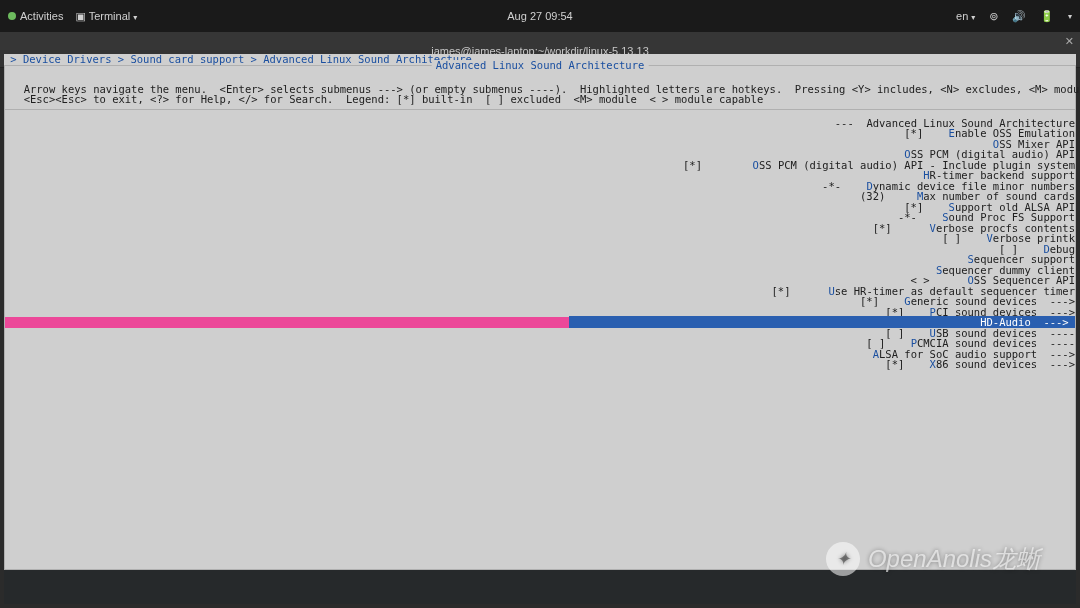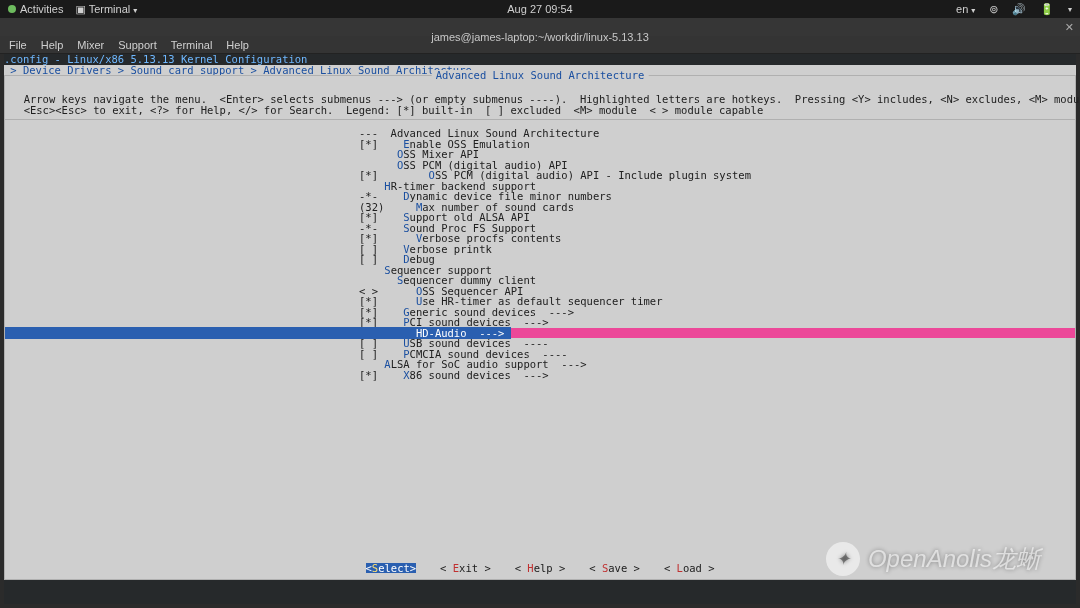--- a/index.html
+++ b/index.html
@@ -1,21 +1,21 @@
 <!DOCTYPE html>
 <html><head>
 <meta charset="utf-8">
 <style>
   * { margin: 0; padding: 0; box-sizing: border-box; }
   html, body { width: 1080px; height: 608px; overflow: hidden; font-family: "DejaVu Sans Mono", monospace; }
   body { background: #2b2b2b; color: #e6e6e6; font-size: 11px; }
 
   
   .topbar {
-    height: 18px; background: #1a1a1a; display: flex; align-items: center;
+    height: 32px; background: #1a1a1a; display: flex; align-items: center;
     color: #d0d0d0; font-family: sans-serif; font-size: 11px; padding: 0 8px;
     position: relative;
   }
   .topbar .left { display: flex; gap: 12px; align-items: center; }
   .topbar .center { position: absolute; left: 50%; transform: translateX(-50%); }
   .topbar .right { margin-left: auto; display: flex; gap: 14px; align-items: center; }
   .dot { width: 8px; height: 8px; border-radius: 50%; background: #6dbb5e; display: inline-block; margin-right: 4px; }
   .tri-down { font-size: 8px; }
   .sysicon { font-size: 11px; color: #ccc; }
 
@@ -54,21 +54,21 @@
     position: absolute; top: -6px; left: 50%; transform: translateX(-50%);
     color: #1a4fa0; background: #cfcfcf; padding: 0 4px; white-space: pre;
   }
   .help-text { color: #202020; white-space: pre; padding: 2px 4px 4px 6px; }
 
   .list-box {
     border: 1px solid #b0b0b0; border-top: none; margin: 0;
     background: #cfcfcf; height: 460px; position: relative;
     white-space: pre; color: #202020;
   }
-  .items { position: absolute; top: 8px; left: 0; right: 0; }
+  .items { position: absolute; top: 8px; left: 0; right: 0; text-align: right; }
   .row { height: 10.5px; white-space: pre; }
   .hot { color: #1a4fa0; }
   .selected { background: #ec4899; color: #fff; }
   .selected .hot { color: #fff; }
 
   .btnbar {
     position: absolute; bottom: 6px; left: 0; right: 0;
     display: flex; justify-content: center; gap: 24px; color: #202020;
   }
   .btn { white-space: pre; }
@@ -115,31 +115,29 @@
     <span>File</span>
     <span>Help</span>
     <span>Mixer</span>
     <span>Support</span>
     <span>Terminal</span>
     <span>Help</span>
   </div>
 
 <div class="term">
 
-  <div class="cfg-title">.config - Linux/x86 5.13.13 Kernel Configuration</div>
   <div class="breadcrumb-bar" id="breadcrumb"> &gt; Device Drivers &gt; Sound card support &gt; Advanced Linux Sound Architecture                                                                                                                              </div>
 
   <div class="help-box">
     <div class="help-title">Advanced Linux Sound Architecture</div>
     <div id="help-text" class="help-text">  Arrow keys navigate the menu.  &lt;Enter&gt; selects submenus ---&gt; (or empty submenus ----).  Highlighted letters are hotkeys.  Pressing &lt;Y&gt; includes, &lt;N&gt; excludes, &lt;M&gt; modularizes features.  Press
   &lt;Esc&gt;&lt;Esc&gt; to exit, &lt;?&gt; for Help, &lt;/&gt; for Search.  Legend: [*] built-in  [ ] excluded  &lt;M&gt; module  &lt; &gt; module capable</div>
   </div>
 
   <div class="list-box">
     <div class="items" id="items"><div class="row">                                                        ---  Advanced Linux Sound Architecture</div><div class="row">                                                        [*]    <span class="hot">E</span>nable OSS Emulation</div><div class="row">                                                        <m>      <span class="hot">O</span>SS Mixer API</m></div><div class="row">                                                        <m>      <span class="hot">O</span>SS PCM (digital audio) API</m></div><div class="row">                                                        [*]        <span class="hot">O</span>SS PCM (digital audio) API - Include plugin system</div><div class="row">                                                        <m>    <span class="hot">H</span>R-timer backend support</m></div><div class="row">                                                        -*-    <span class="hot">D</span>ynamic device file minor numbers</div><div class="row">                                                        (32)     <span class="hot">M</span>ax number of sound cards</div><div class="row">                                                        [*]    <span class="hot">S</span>upport old ALSA API</div><div class="row">                                                        -*-    <span class="hot">S</span>ound Proc FS Support</div><div class="row">                                                        [*]      <span class="hot">V</span>erbose procfs contents</div><div class="row">                                                        [ ]    <span class="hot">V</span>erbose printk</div><div class="row">                                                        [ ]    <span class="hot">D</span>ebug</div><div class="row">                                                        <m>    <span class="hot">S</span>equencer support</m></div><div class="row">                                                        <m>      <span class="hot">S</span>equencer dummy client</m></div><div class="row">                                                        &lt; &gt;      <span class="hot">O</span>SS Sequencer API</div><div class="row">                                                        [*]      <span class="hot">U</span>se HR-timer as default sequencer timer</div><div class="row">                                                        [*]    <span class="hot">G</span>eneric sound devices  ---&gt;</div><div class="row">                                                        [*]    <span class="hot">P</span>CI sound devices  ---&gt;</div><div class="row selected"><span style="background:#2a5fb0;color:#2a5fb0">                                                </span><span style="background: rgb(42, 95, 176); color: rgb(255, 255, 255);">                 <span class="hot">H</span>D-Audio  ---&gt; </span></div><div class="row">                                                        [ ]    <span class="hot">U</span>SB sound devices  ----</div><div class="row">                                                        [ ]    <span class="hot">P</span>CMCIA sound devices  ----</div><div class="row">                                                        <m>    <span class="hot">A</span>LSA for SoC audio support  ---&gt;</m></div><div class="row">                                                        [*]    <span class="hot">X</span>86 sound devices  ---&gt;</div></div>
-    <div class="btnbar" id="btnbar"><span class="btn sel">&lt;<span class="hot">S</span>elect&gt;</span><span class="btn">&lt; <span class="hot">E</span>xit &gt;</span><span class="btn">&lt; <span class="hot">H</span>elp &gt;</span><span class="btn">&lt; <span class="hot">S</span>ave &gt;</span><span class="btn">&lt; <span class="hot">L</span>oad &gt;</span></div>
   </div>
 
   <div class="watermark">
     <div class="wechat-icon">✦</div>
     <span>OpenAnolis龙蜥</span>
   </div>
 </div>
 
 </body></html>

